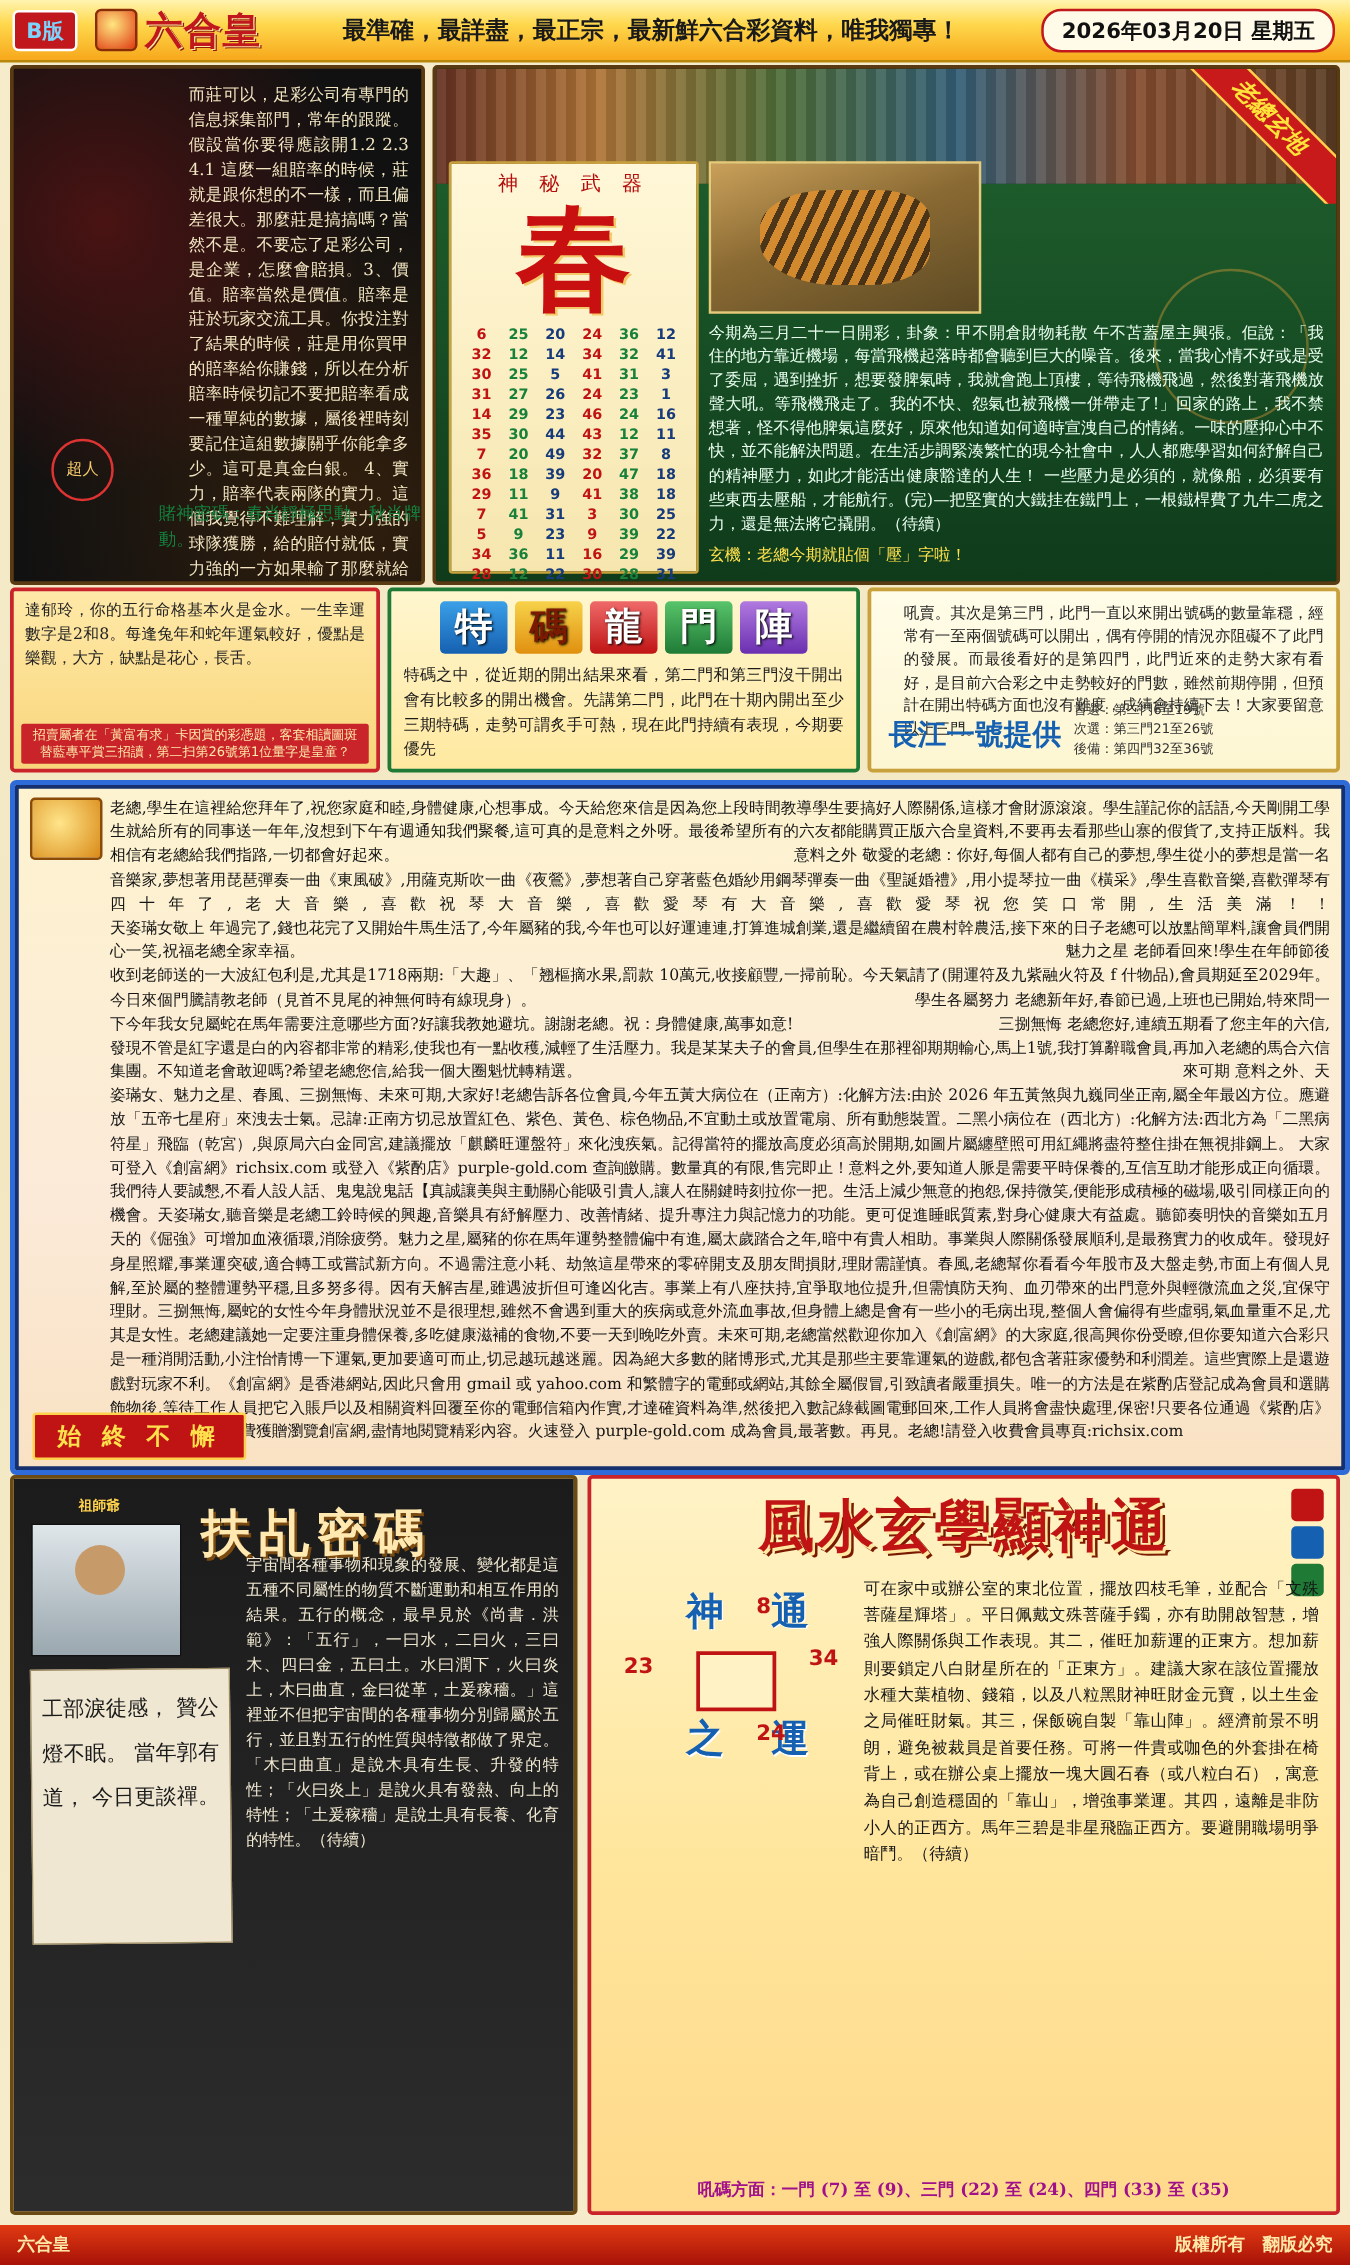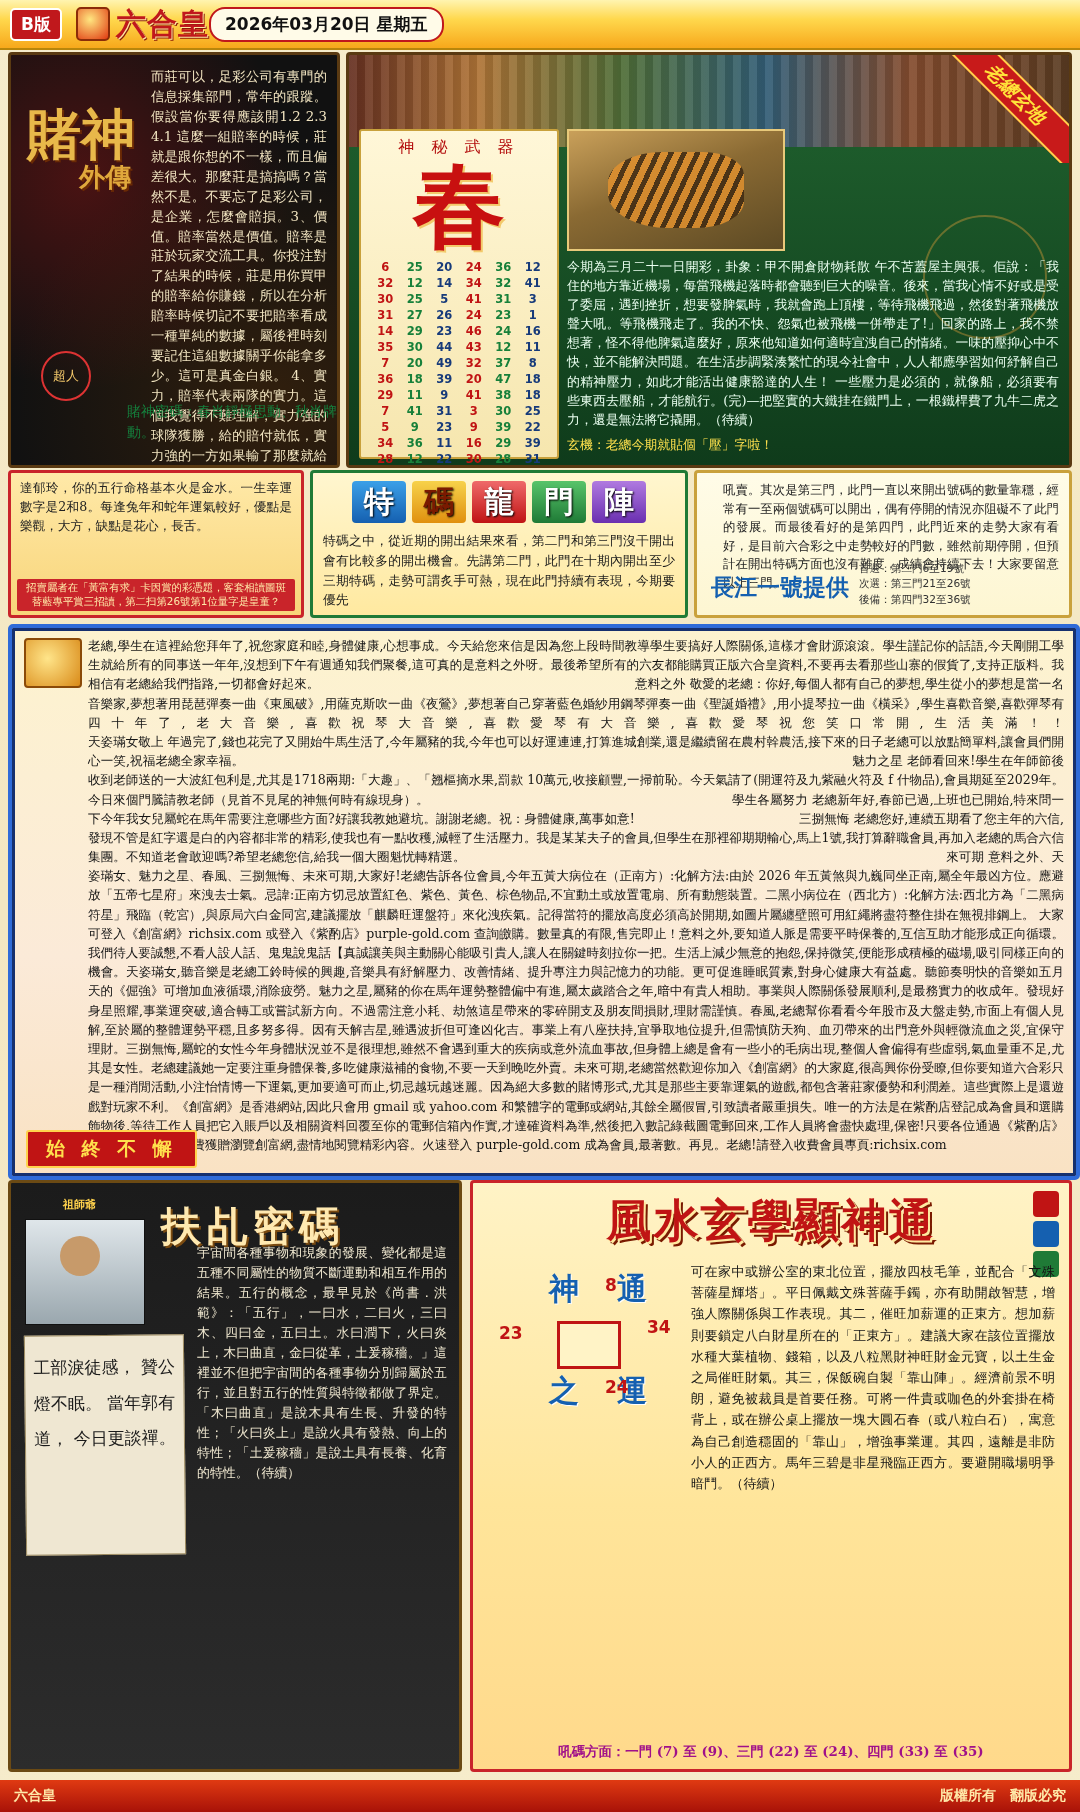--- a/index.html
+++ b/index.html
@@ -9,21 +9,21 @@
     font-family:"DejaVu Sans","Liberation Sans",sans-serif;
     position:relative;overflow:hidden;
   }
   .page{position:relative;width:1080px;height:1812px;
     background:linear-gradient(180deg,#f6eccb 0%,#f3e7c2 50%,#f6eccb 100%);}
 
   
   .header{position:absolute;left:0;top:0;width:1080px;height:48px;
     background:linear-gradient(180deg,#fff4b0 0%,#ffd84d 40%,#f7a81b 100%);
     border-bottom:2px solid #b8860b;display:flex;align-items:center;}
-  .hdr-badge{margin-left:10px;background:#c0181c;color:#ffffff;font-weight:bold;
+  .hdr-badge{margin-left:10px;background:#c0181c;color:#7dd3fc;font-weight:bold;
     font-size:17px;border-radius:5px;padding:3px 9px;border:2px solid #fff;}
   .hdr-logo{display:flex;align-items:center;margin-left:14px;}
   .hdr-logo-icon{width:30px;height:30px;background:radial-gradient(circle at 40% 35%,#ffe680,#e03a12);
     border-radius:5px;border:2px solid #8b2c08;margin-right:6px;}
   .hdr-logo-text{font-family:"DejaVu Serif","Liberation Serif",serif;font-size:30px;font-weight:bold;
     color:#c0181c;text-shadow:1px 1px 0 #ffe9a0,2px 2px 0 #8b1a08;letter-spacing:1px;}
   .hdr-slogan{flex:1;text-align:center;font-size:19px;font-weight:bold;color:#1a1a1a;
     font-family:"DejaVu Serif","Liberation Serif",serif;}
   .hdr-date{margin-right:12px;background:#fffbe8;border:2px solid #c0181c;border-radius:16px;
     padding:4px 14px;font-size:17px;font-weight:bold;color:#111;}
@@ -185,31 +185,28 @@
 <body>
 
 <div class="page">
 
   <div class="header">
     <div class="hdr-badge">B版</div>
     <div class="hdr-logo">
       <div class="hdr-logo-icon"></div>
       <div class="hdr-logo-text">六合皇</div>
     </div>
+    <div class="hdr-slogan">最準確，最詳盡，最正宗，最新鮮六合彩資料，唯我獨專！</div>
     <div class="hdr-date">2026年03月20日  星期五</div>
   </div>
 
   <div class="top-wrap">
 
     <div class="panel-black">
       <div class="bgglow"></div>
-      <div class="big-title">
-        <span>賭神</span>
-        <span class="sm">外傳</span>
-      </div>
       <div class="seal">超人</div>
       <div class="bk-text">而莊可以，足彩公司有專門的信息採集部門，常年的跟蹤。假設當你要得應該開1.2 2.3 4.1 這麼一組賠率的時候，莊就是跟你想的不一樣，而且偏差很大。那麼莊是搞搞嗎？當然不是。不要忘了足彩公司，是企業，怎麼會賠損。3、價值。賠率當然是價值。賠率是莊於玩家交流工具。你投注對了結果的時候，莊是用你買甲的賠率給你賺錢，所以在分析賠率時候切記不要把賠率看成一種單純的數據，屬後裡時刻要記住這組數據關乎你能拿多少。這可是真金白銀。 4、實力，賠率代表兩隊的實力。這個我覺得不難理解，實力強的球隊獲勝，給的賠付就低，實力強的一方如果輸了那麼就給得多。但是，賠率價值理論需要注意一點。就是佔賠和佔盤。（待續）謹記線上博弈在中國和香港是非法的</div>
       <div class="bk-foot">賭神密碼：春肖靜極思動、秋肖牌穿強動。</div>
     </div>
 
     <div class="panel-photo">
       <div class="bg-green"></div>
       <div class="photo-strip"></div>
       <div class="corner-banner">
         <i>老總玄地</i>

